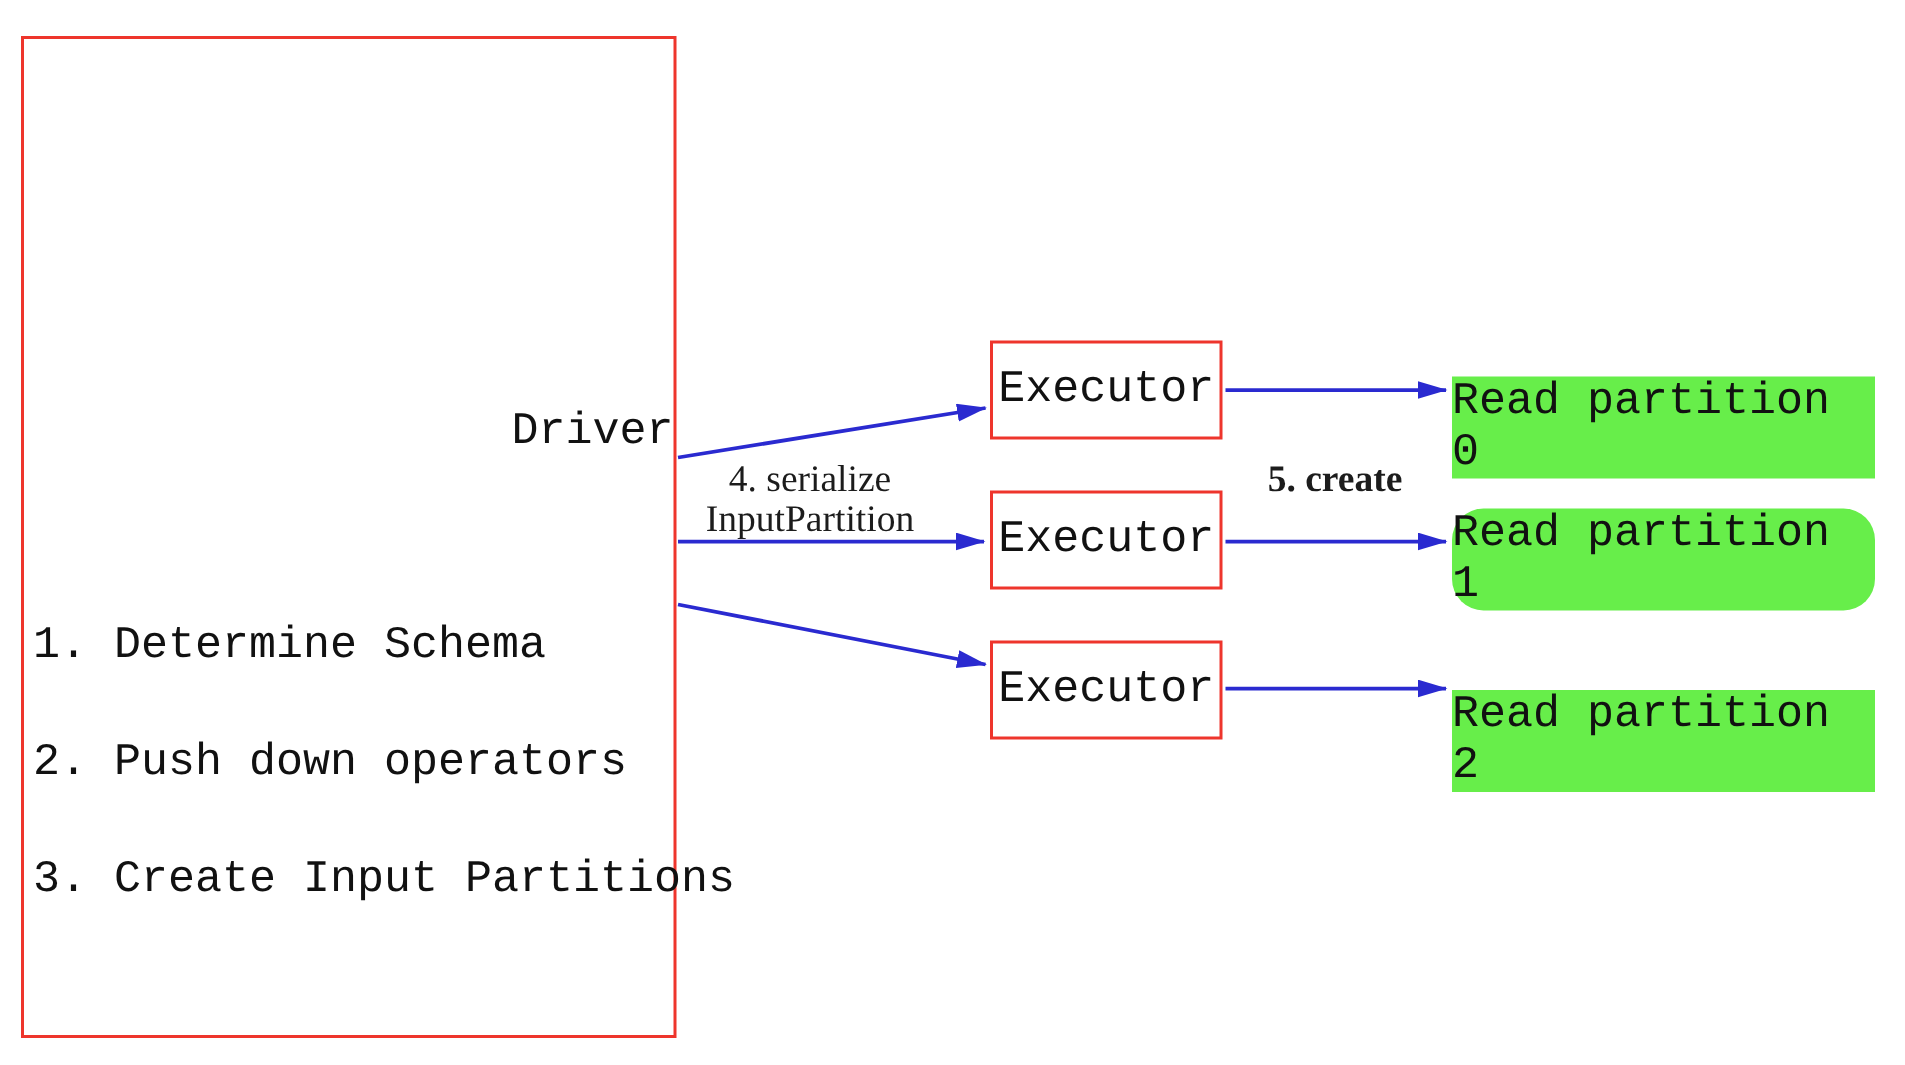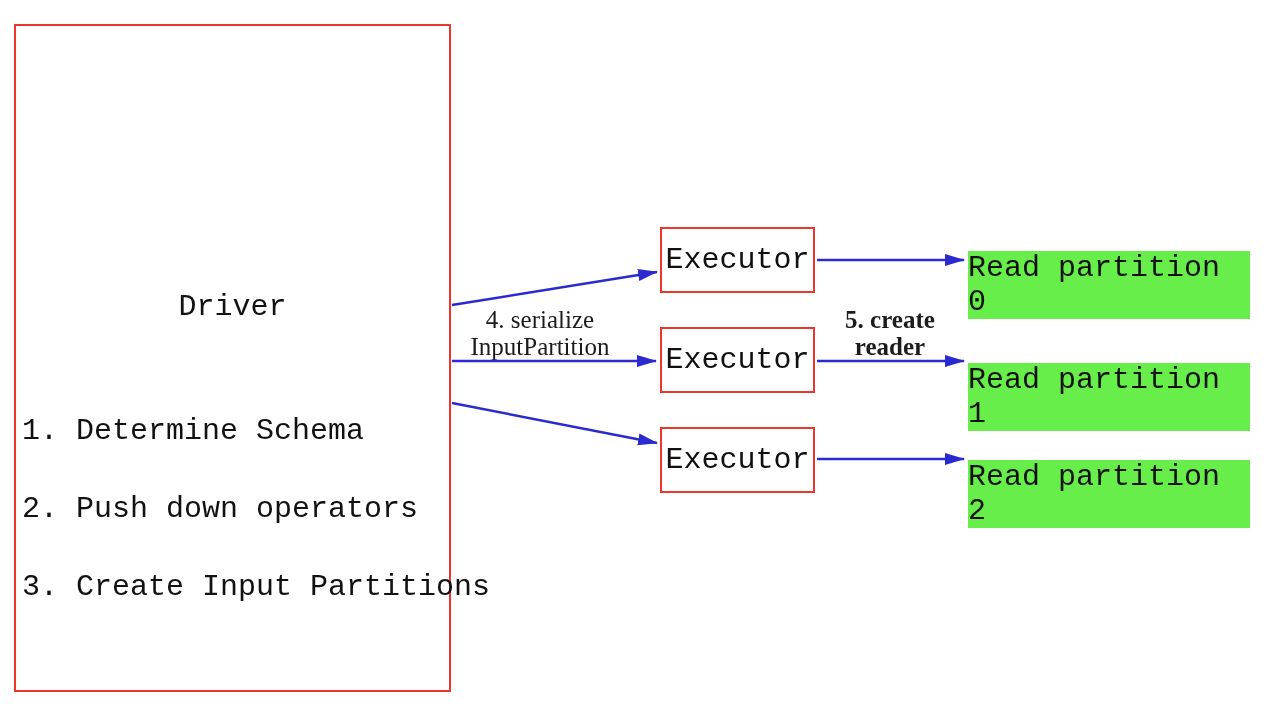--- a/index.html
+++ b/index.html
@@ -17,28 +17,28 @@
     color:var(--ink);
     overflow:hidden;
   }
   .canvas{position:relative;width:1270px;height:710px;background:var(--bg);}
   .box{position:absolute;box-sizing:border-box;}
   .red-border{border:2px solid var(--red);background:var(--bg);}
   .mono{font-family:Liberation Mono, monospace;font-size:30px;color:var(--ink);}
   .serif{font-family:"Liberation Serif","DejaVu Serif",serif;font-size:25px;color:#1c1c1c;}
 
   .driver-box{left:14px;top:24px;width:437px;height:668px;}
-  .driver-title{position:absolute;left:0;top:264px;width:100%;text-align:center;}
+  .driver-title{position:absolute;left:0;top:245px;width:100%;text-align:right;}
   .driver-steps{position:absolute;left:6px;top:340px;line-height:26px;white-space:pre;}
 
   .executor-box{left:660px;width:155px;height:66px;display:flex;align-items:center;justify-content:center;}
   .exec-0{top:227px;} .exec-1{top:327px;} .exec-2{top:427px;}
 
   .partition-box{left:968px;width:282px;height:68px;background:var(--green);display:flex;align-items:center;justify-content:center;margin-top:26px;}
-  .part-0{top:225px;} .part-1{top:337px;} .part-2{top:434px;justify-content:flex-end;}
+  .part-0{top:225px;} .part-1{top:313px;border-radius:21px;} .part-2{top:434px;justify-content:flex-end;}
 
   .edge-label{position:absolute;text-align:center;line-height:27px;}
   .label-serialize{left:440px;top:306px;width:200px;}
   .label-reader{left:810px;top:306px;width:160px;font-weight:bold;}
 
   svg.arrows{position:absolute;left:0;top:0;width:1270px;height:710px;pointer-events:none;}
   svg.arrows line{stroke:var(--blue);stroke-width:2.5;}
   svg.arrows .head{fill:var(--blue);}
 </style>
 </head>
@@ -74,21 +74,20 @@
   <div class="box partition-box part-2">
     <span class="mono">Read partition 2</span>
   </div>
 
   <div class="edge-label serif label-serialize">
     <div>4. serialize</div>
     <div>InputPartition</div>
   </div>
   <div class="edge-label serif label-reader">
     <div>5. create</div>
-    <div>reader</div>
   </div>
 
   <svg class="arrows" viewBox="0 0 1270 710">
     <defs>
       <marker id="ah" markerUnits="userSpaceOnUse" markerWidth="22" markerHeight="14" refX="19" refY="6" orient="auto">
         <path class="head" d="M0,0 L20,6 L0,12 Z"></path>
       </marker>
     </defs>
     <line x1="452" y1="305" x2="657" y2="272" marker-end="url(#ah)"></line>
     <line x1="452" y1="361" x2="656" y2="361" marker-end="url(#ah)"></line>

